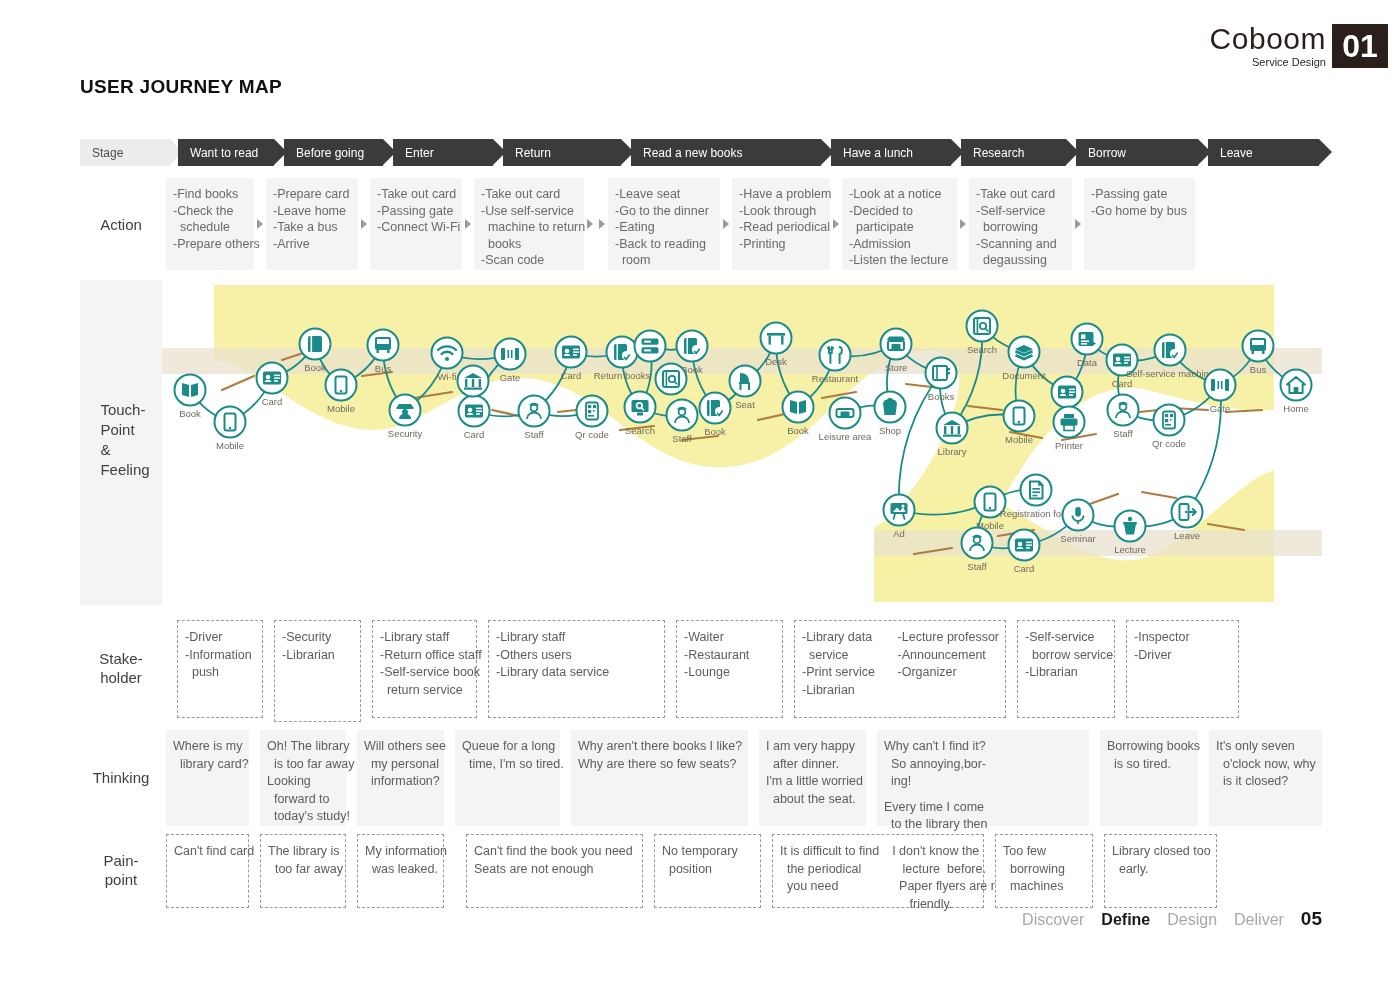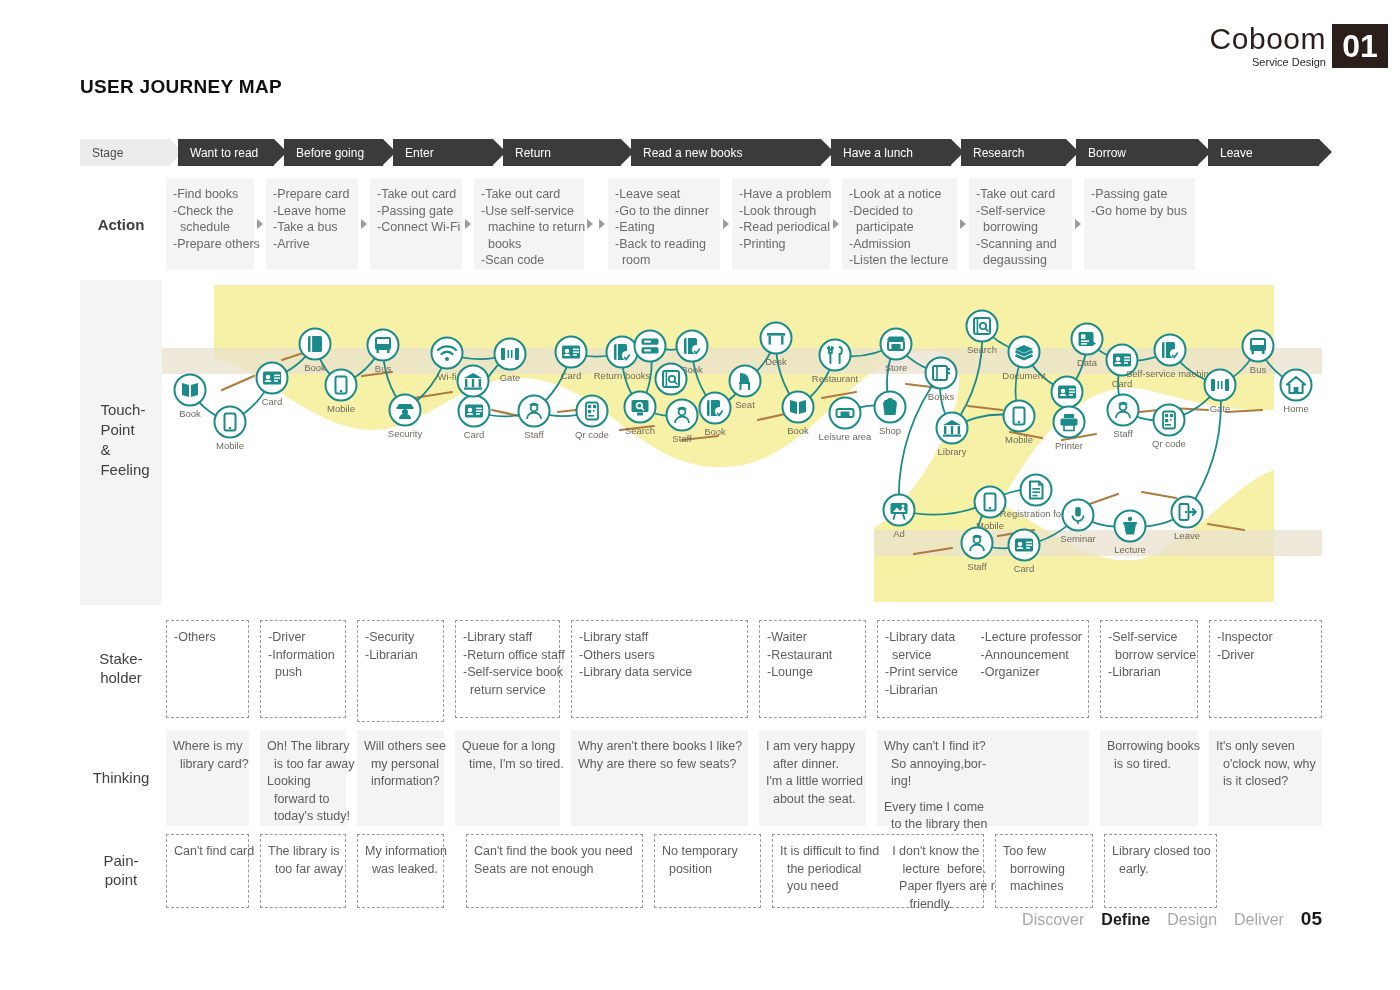--- a/index.html
+++ b/index.html
@@ -117,21 +117,21 @@
         <span class="lbl2">Lecture</span>
       </div>
       <div class="chev" style="width: 110px; margin-left: 0px;">
         <span>Borrow</span>
       </div>
       <div class="chev" style="width: 99px; margin-left: 0px;">
         <span>Leave</span>
       </div>
     </div>
 
-  <div class="rowlabel" style="left:80px;top:205px;width:82px;height:38px;font-weight:bold;">Action</div>
+  <div class="rowlabel" style="left:80px;top:205px;width:82px;height:38px;">Action</div>
   <div class="row" id="action-row" style="left: 166px;">
       <div class="act-cell" style="width: 88px;">
         <div class="ln">-Find books</div>
         <div class="ln">-Check the</div>
         <div class="ln">  schedule</div>
         <div class="ln">-Prepare others</div>
       </div>
       <div class="act-sep">
         <i></i>
       </div>
@@ -800,23 +800,20 @@
       </svg></div>
 
   <div class="rowlabel" style="left:80px;top:648px;width:82px;height:40px;">
     <div style="text-align:center;line-height:19px;">
       <span>Stake-</span><br>
       <span>holder</span>
     </div>
   </div>
   <div class="mrow" id="stake-row" style="top: 620px; display: flex; left: 80px;">
       <div style="width: 86px;"></div>
-      <div class="mcell dash" style="width: 83px; height: 98px;">
-        <div class="ln">-Others</div>
-      </div>
       <div class="msep"></div>
       <div class="mcell dash" style="width: 86px; height: 98px;">
         <div class="ln">-Driver</div>
         <div class="ln">-Information</div>
         <div class="ln">  push</div>
       </div>
       <div class="msep"></div>
       <div class="mcell dash" style="width: 87px; height: 102px;">
         <div class="ln">-Security</div>
         <div class="ln">-Librarian</div>

